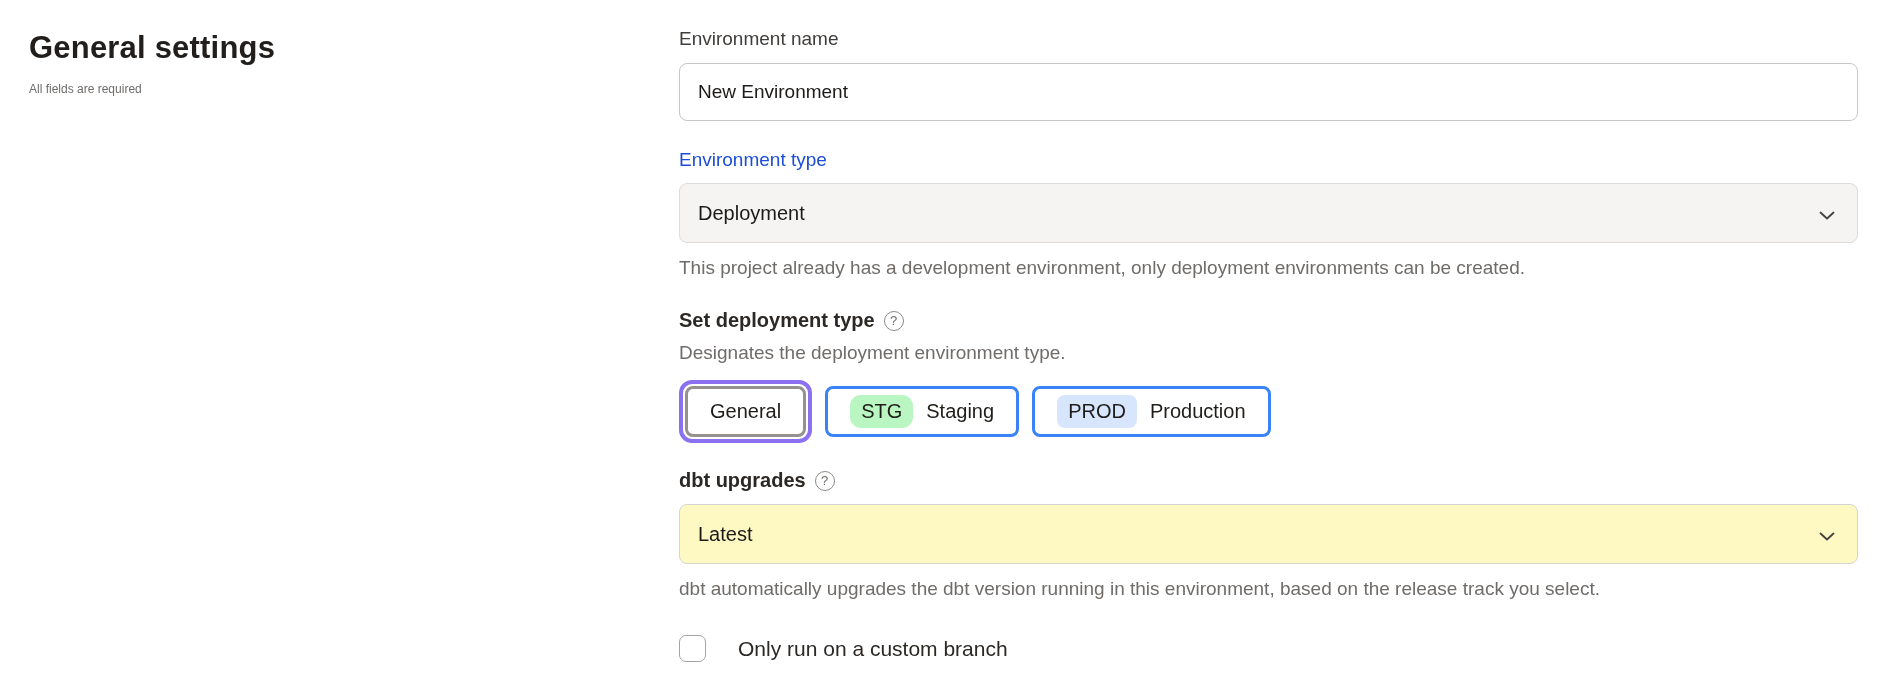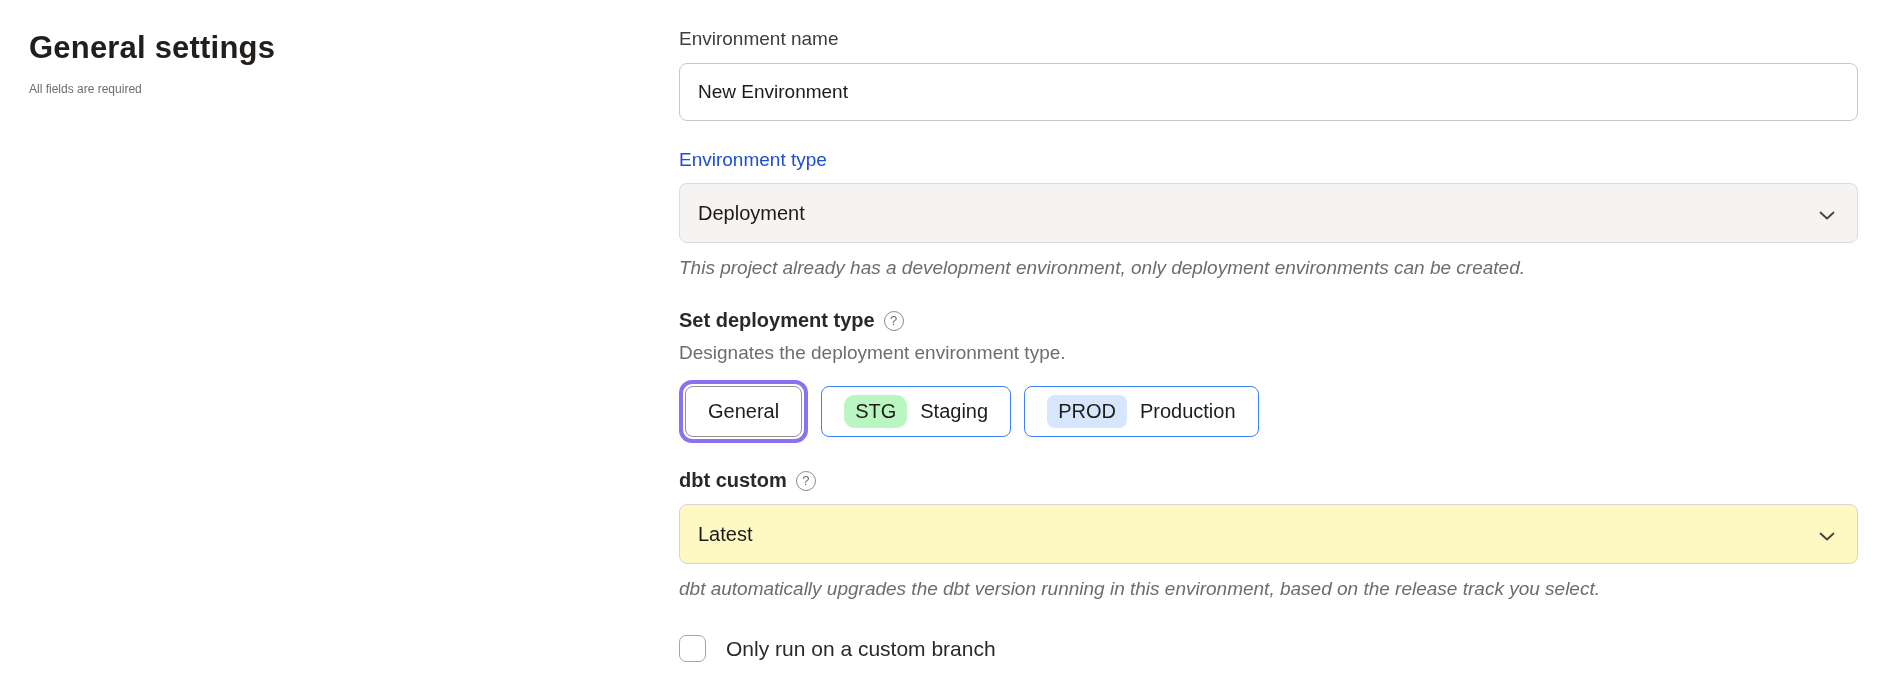--- a/index.html
+++ b/index.html
@@ -30,53 +30,53 @@
   .select {
     margin-top: 12px; width: 100%; height: 60px;
     border: 1px solid #d5d4d2; border-radius: 8px;
     display: flex; align-items: center; justify-content: space-between;
     padding: 0 22px 0 18px; font-size: 20px; color: #1d1b19;
     background: #fef9c3;
   }
   .select.disabled { background: #f5f4f3; border-color: #dddcda; }
   .select .chev { flex: 0 0 auto; }
 
-  .helper-text { margin-top: 13px; font-size: 19px; color: #6f6c6a; line-height: 24px; font-style: italic; }
+  .helper-text { margin-top: 13px; font-size: 19px; color: #6f6c6a; line-height: 24px; }
 
   .section-row { margin-top: 29px; display: flex; align-items: center; gap: 9px; }
   .section-title { font-size: 20px; font-weight: 700; color: #2b2825; }
   .help-circle {
     width: 20px; height: 20px; border: 1.6px solid #8d8a87; border-radius: 50%;
     display: inline-flex; align-items: center; justify-content: center;
     font-size: 13px; font-weight: 500; color: #6f6c6a; line-height: 1;
   }
 
   .sub-helper { margin-top: 10px; font-size: 19px; color: #6f6c6a; }
 
   
   .type-row { margin-top: 16px; display: flex; align-items: center; gap: 13px; }
   .opt-ring {
     border: 4px solid #8b70f2; border-radius: 13px; padding: 2px; background: #ffffff;
   }
   .opt-btn {
-    background: #ffffff; border: 1px solid #3b82f6; border-radius: 8px;
+    background: #ffffff; border: 3px solid #3b82f6; border-radius: 8px;
     height: 51px; display: inline-flex; align-items: center;
     padding: 0 22px; font-family: inherit; font-size: 20px; color: #1f1d1a;
     cursor: pointer; gap: 13px;
   }
   .opt-ring .opt-btn { border-color: #94918e; }
   .badge {
     display: inline-block; border-radius: 8px; padding: 5px 11px;
     font-size: 20px; color: #1f1d1a; line-height: 1.15;
   }
   .badge.green { background: #b9f6c2; border-radius: 11px; }
   .badge.blue  { background: #d7e5fd; }
 
   
-  .checkbox-row { margin-top: 34px; display: flex; align-items: center; gap: 20px; }
+  .checkbox-row { margin-top: 34px; display: flex; align-items: center; gap: 32px; }
   .checkbox {
     width: 27px; height: 27px; border: 1px solid #a7a4a2; border-radius: 7px;
     background: #ffffff; flex: 0 0 auto; cursor: pointer;
   }
   .checkbox-label { font-size: 21px; font-weight: 500; color: #2b2825; }
 </style>
 </head>
 <body>
 
 <div class="left-col">
@@ -116,21 +116,21 @@
       <span class="badge green">STG</span>
       <span>Staging</span>
     </button>
     <button class="opt-btn">
       <span class="badge blue">PROD</span>
       <span>Production</span>
     </button>
   </div>
 
   <div class="section-row" style="margin-top:26px;">
-    <span class="section-title">dbt custom</span>
+    <span class="section-title">dbt upgrades</span>
     <span class="help-circle">?</span>
   </div>
   <div class="select">
     <span>Latest</span>
     <span class="chev">
       <svg width="16" height="9" viewBox="0 0 16 9" fill="none">
           <path d="M1.5 1.5 L8 7.5 L14.5 1.5" stroke="#454240" stroke-width="1.8" stroke-linecap="round" stroke-linejoin="round"></path>
         </svg>
     </span>
   </div>

